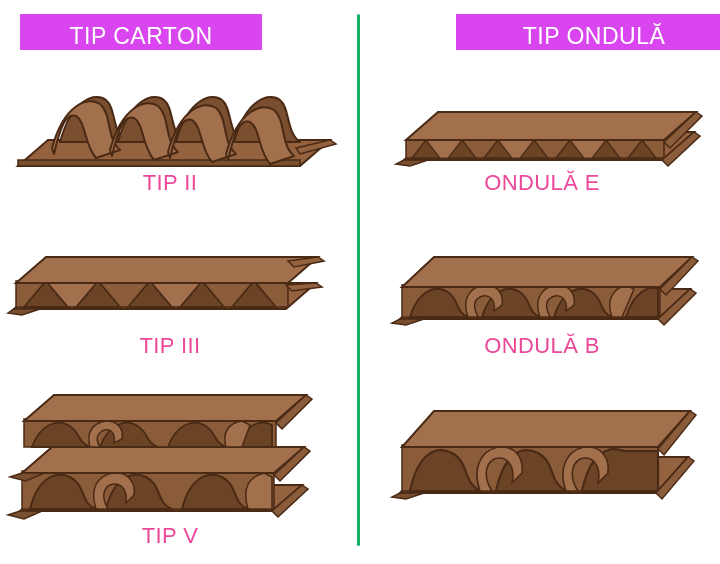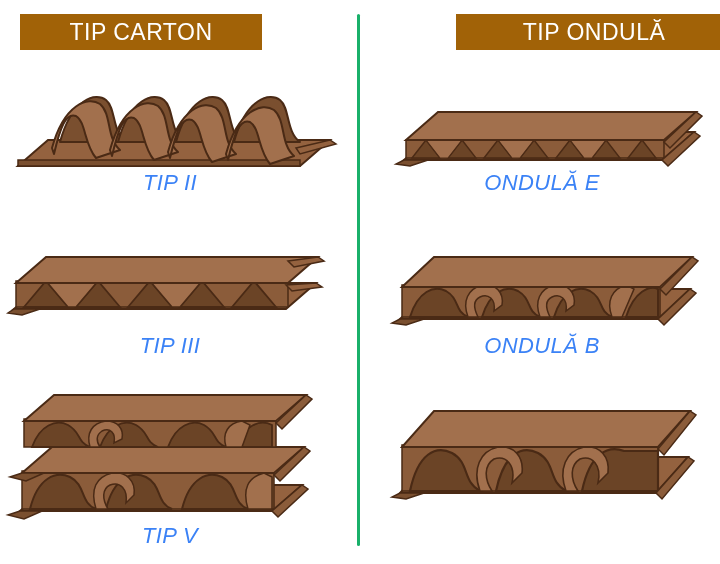--- a/index.html
+++ b/index.html
@@ -31,23 +31,23 @@
     position: absolute;
     top: 14px;
     left: 0;
     width: 340px;
     height: 36px;
   }
   .header-box {
     position: absolute;
     top: 0;
     height: 36px;
-    background: #a16207;
+    background: #d946ef;
     display: flex;
-    align-items: center;
+    align-items: flex-end;
     justify-content: center;
   }
   .col-left .header-box  { left: 20px;  width: 242px; }
   .col-right .header-box { left: 84px;  width: 276px; }
   .header-box span {
     color: #ffffff;
     font-size: 23px;
     letter-spacing: 0.5px;
     white-space: nowrap;
   }
@@ -71,24 +71,23 @@
     position: absolute;
     left: 0;
     top: 0;
     width: 340px;
   }
   .cell .caption {
     position: absolute;
     width: 340px;
     text-align: center;
     font-size: 22px;
-    color: #3b82f6;
+    color: #ec4899;
     letter-spacing: 0.4px;
     white-space: nowrap;
-    font-style: italic;
   }
 
   .row1 { top: 70px;  height: 130px; }
   .row2 { top: 225px; height: 140px; }
   .row3 { top: 385px; height: 175px; }
 
   .row1 .caption { top: 100px; }
   .row2 .caption { top: 108px; }
   .row3 .caption { top: 138px; }
 

